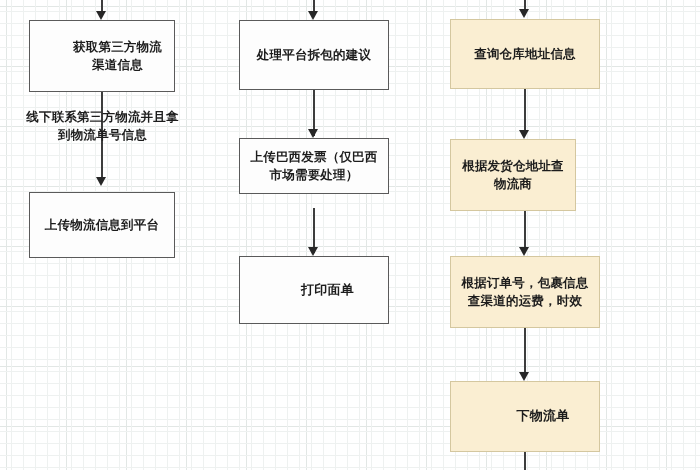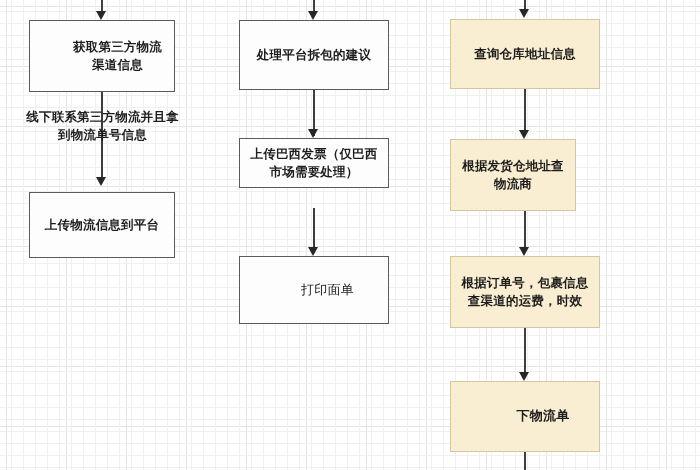--- a/index.html
+++ b/index.html
@@ -112,28 +112,28 @@
   <div class="conn" style="left:313px; top:0px; height:13px;"></div>
   <div class="arrowhead" style="left:308px; top:11px;"></div>
 
   <div class="node plain" style="left:239px; top:20px; width:150px; height:70px; font-size:12.5px; font-weight:700;">
     <span class="txt">处理平台拆包的建议</span>
   </div>
 
   <div class="conn" style="left:313px; top:90px; height:46px;"></div>
   <div class="arrowhead" style="left:308px; top:129px;"></div>
 
-  <div class="node plain" style="left:239px; top:138px; width:150px; height:50px; font-size:12.5px; font-weight:700;">
+  <div class="node plain" style="left:239px; top:138px; width:150px; height:56px; font-size:12.5px; font-weight:700;">
     <span class="txt">上传巴西发票（仅巴西市场需要处理）</span>
   </div>
 
   <div class="conn" style="left:313px; top:208px; height:45px;"></div>
   <div class="arrowhead" style="left:308px; top:247px;"></div>
 
-  <div class="node plain" style="left:239px; top:256px; width:150px; height:68px; font-size:13px; font-weight:400;padding-left:36px;">
+  <div class="node plain" style="left:239px; top:256px; width:150px; height:68px; font-size:13px; font-weight:700;padding-left:36px;">
     <span class="txt">打印面单</span>
   </div>
 
   <div class="conn" style="left:524px; top:0px; height:11px;"></div>
   <div class="arrowhead" style="left:519px; top:9px;"></div>
 
   <div class="node tan" style="left:450px; top:19px; width:150px; height:70px; font-size:12.5px; font-weight:700;">
     <span class="txt">查询仓库地址信息</span>
   </div>
 

